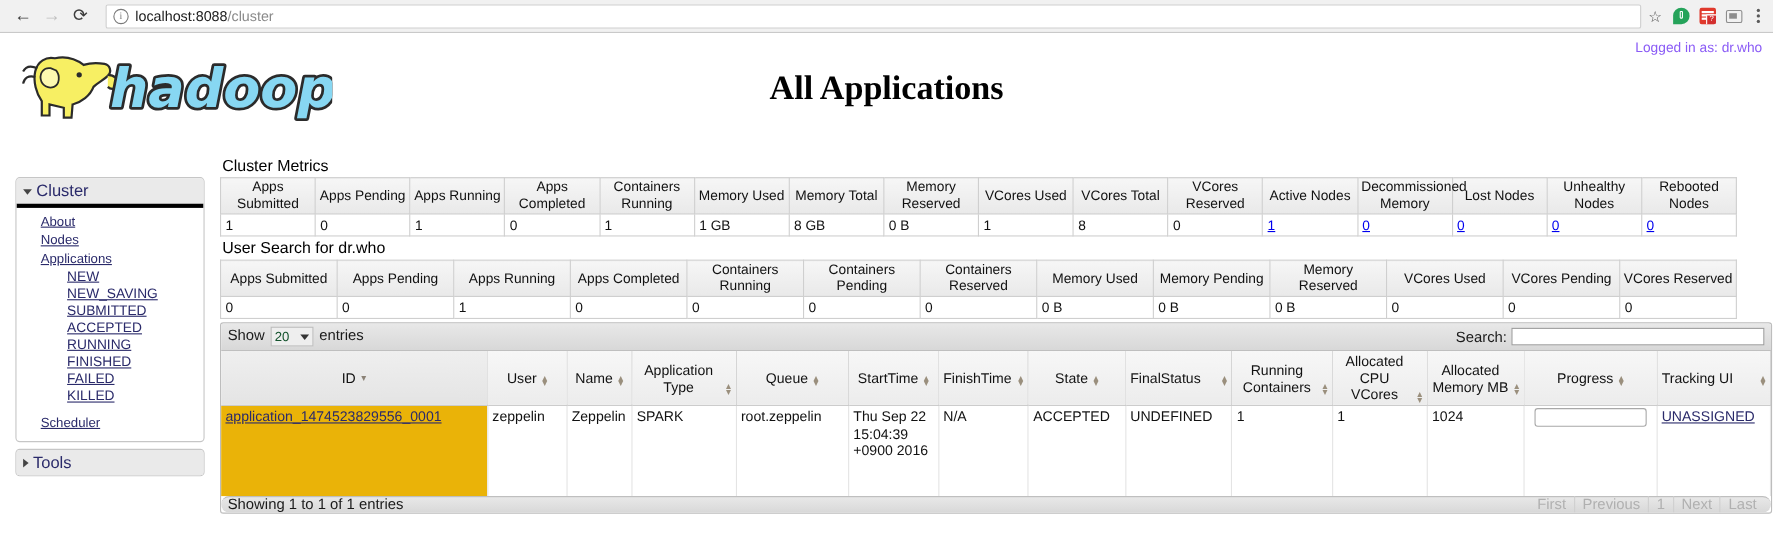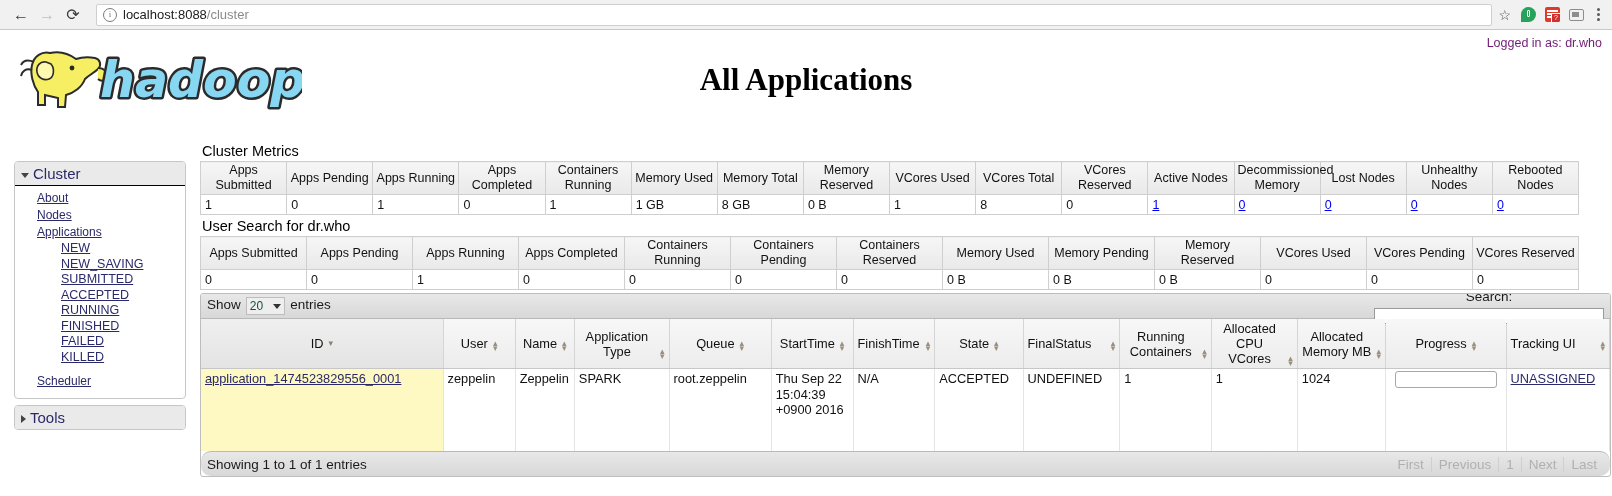--- a/index.html
+++ b/index.html
@@ -103,21 +103,21 @@
   .ext-menu { display: flex; flex-direction: column; gap: 2px; padding: 0 4px; }
   .ext-menu i { width: 3px; height: 3px; background: #5a5a5a; border-radius: 50%; display: block; }
 
   
   #page { position: relative; }
   #logged-in {
     position: absolute;
     right: 10px;
     top: 6px;
     font-size: 12.5px;
-    color: #701a75;
+    color: #8b5cf6;
   }
   #logo-area {
     position: absolute;
     left: 12px;
     top: 5px;
     width: 290px;
     height: 80px;
   }
   #page-title {
     text-align: center;
@@ -140,21 +140,21 @@
     width: 172px;
   }
   .panel {
     border: 1px solid #c6c6c6;
     border-radius: 4px;
     background: #fff;
     margin-bottom: 6px;
   }
   .panel-head {
     background: #eaeaea;
-    border-bottom: 1px solid #000000;
+    border-bottom: 4px solid #000000;
     padding: 3px 6px;
     font-size: 15px;
     color: #2a2a6a;
     border-radius: 3px 3px 0 0;
   }
   .panel-head.closed { border-bottom: none; border-radius: 3px; }
   .caret-down, .caret-right {
     display: inline-block; width: 0; height: 0; margin-right: 4px;
     vertical-align: middle;
   }
@@ -242,21 +242,21 @@
     gap: 10px;
     height: 16px;
     color: #14532d;
   }
   .mini-select .tri {
     width: 0; height: 0;
     border-left: 4px solid transparent;
     border-right: 4px solid transparent;
     border-top: 5px solid #333;
   }
-  .dt-filter { font-size: 13.5px; color: #1a1a1a; display: flex; align-items: center; gap: 4px; flex-direction: column; }
+  .dt-filter { font-size: 13.5px; color: #1a1a1a; display: flex; align-items: center; gap: 4px; }
   .dt-filter input {
     width: 230px;
     height: 16px;
     border: 1px solid #9a9a9a;
     font-size: 12px;
     padding: 0 3px;
     box-sizing: border-box;
     background: #fff;
   }
 
@@ -293,35 +293,35 @@
 
   table.apps td {
     border-right: 1px solid #e4e4e4;
     font-size: 12.8px;
     color: #111;
     padding: 2px 4px;
     vertical-align: top;
     background: #fff;
     line-height: 15.5px;
   }
-  table.apps td.sorted-col { background: #fef9c3; }
+  table.apps td.sorted-col { background: #eab308; }
   table.apps a { color: #2a2a6a; text-decoration: underline; }
   .progress-box {
     width: 100px;
     height: 15px;
     border: 1px solid #a8a8a8;
     border-radius: 3px;
     background: #fff;
     display: inline-block;
   }
   .dt-bottom {
     background: linear-gradient(#e8e8e8, #d8d8d8);
-    height: 25px;
+    height: 15px;
     display: flex;
-    align-items: center;
+    align-items: flex-end;
     justify-content: space-between;
     padding: 0 6px;
     box-sizing: border-box;
     border-top: 1px solid #b9b9b9;
     font-size: 13.5px;
     color: #1a1a1a;
     border-radius: 10px;
   }
   .paginate { display: flex; align-items: center; gap: 0; }
   .paginate span {

